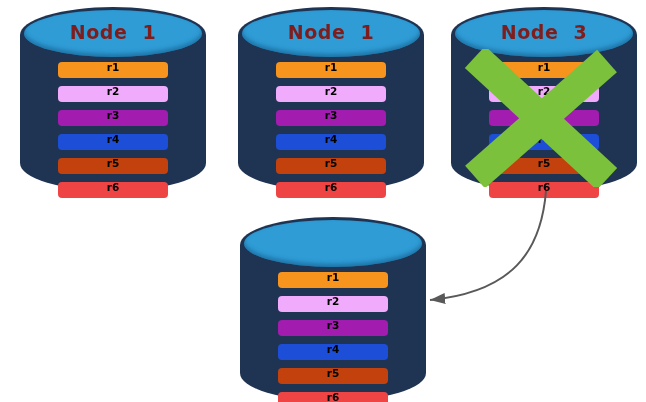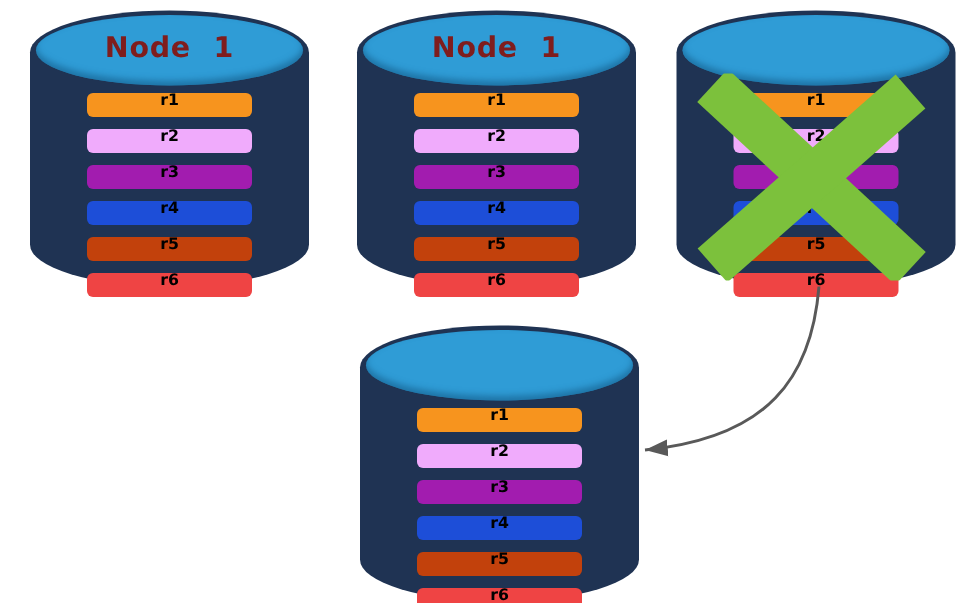--- a/index.html
+++ b/index.html
@@ -130,20 +130,21 @@
       <div class="bar r3">r3</div>
       <div class="bar r4">r4</div>
       <div class="bar r5">r5</div>
       <div class="bar r6">r6</div>
     </div>
   </div>
 
   <div class="node node-3">
     <div class="cyl-body"></div>
     <div class="cyl-top"></div>
+    <div class="node-label">Node 3</div>
     <div class="bars">
       <div class="bar r1">r1</div>
       <div class="bar r2">r2</div>
       <div class="bar r3">r3</div>
       <div class="bar r4">r4</div>
       <div class="bar r5">r5</div>
       <div class="bar r6">r6</div>
     </div>
     <svg class="x-mark" viewBox="0 0 172 138" aria-hidden="true">
       <line x1="20" y1="8" x2="152" y2="130"></line>

